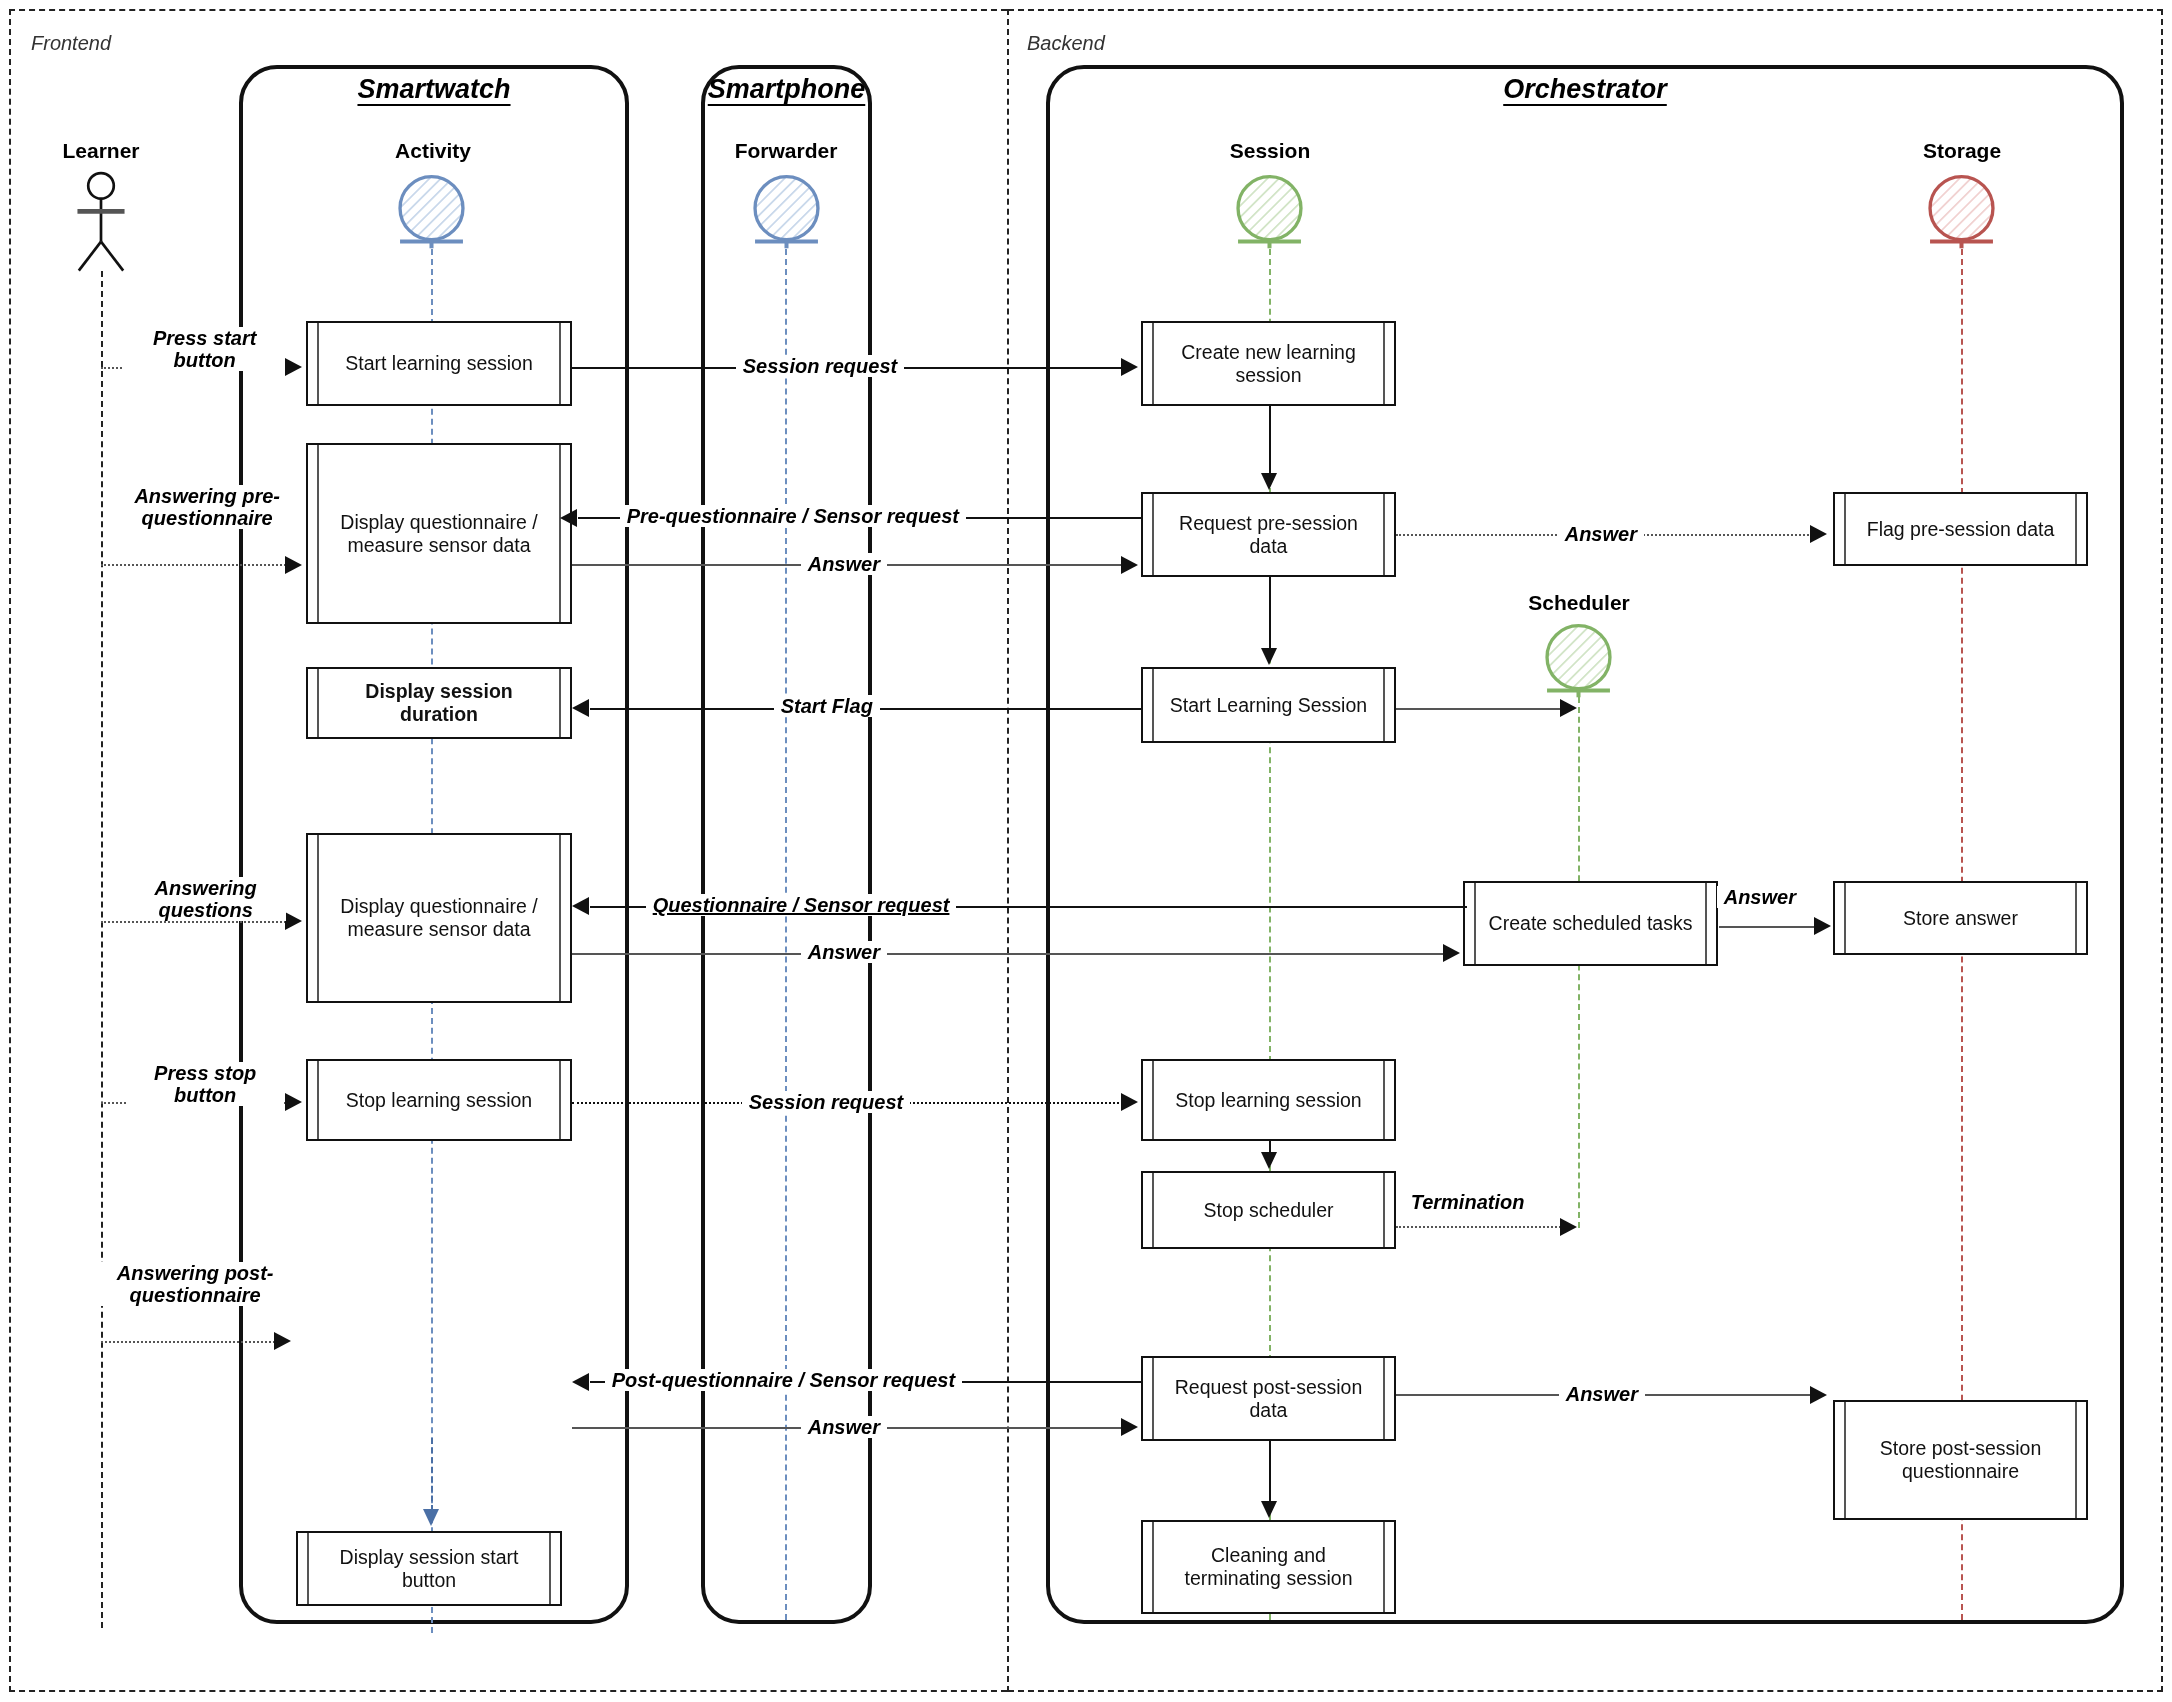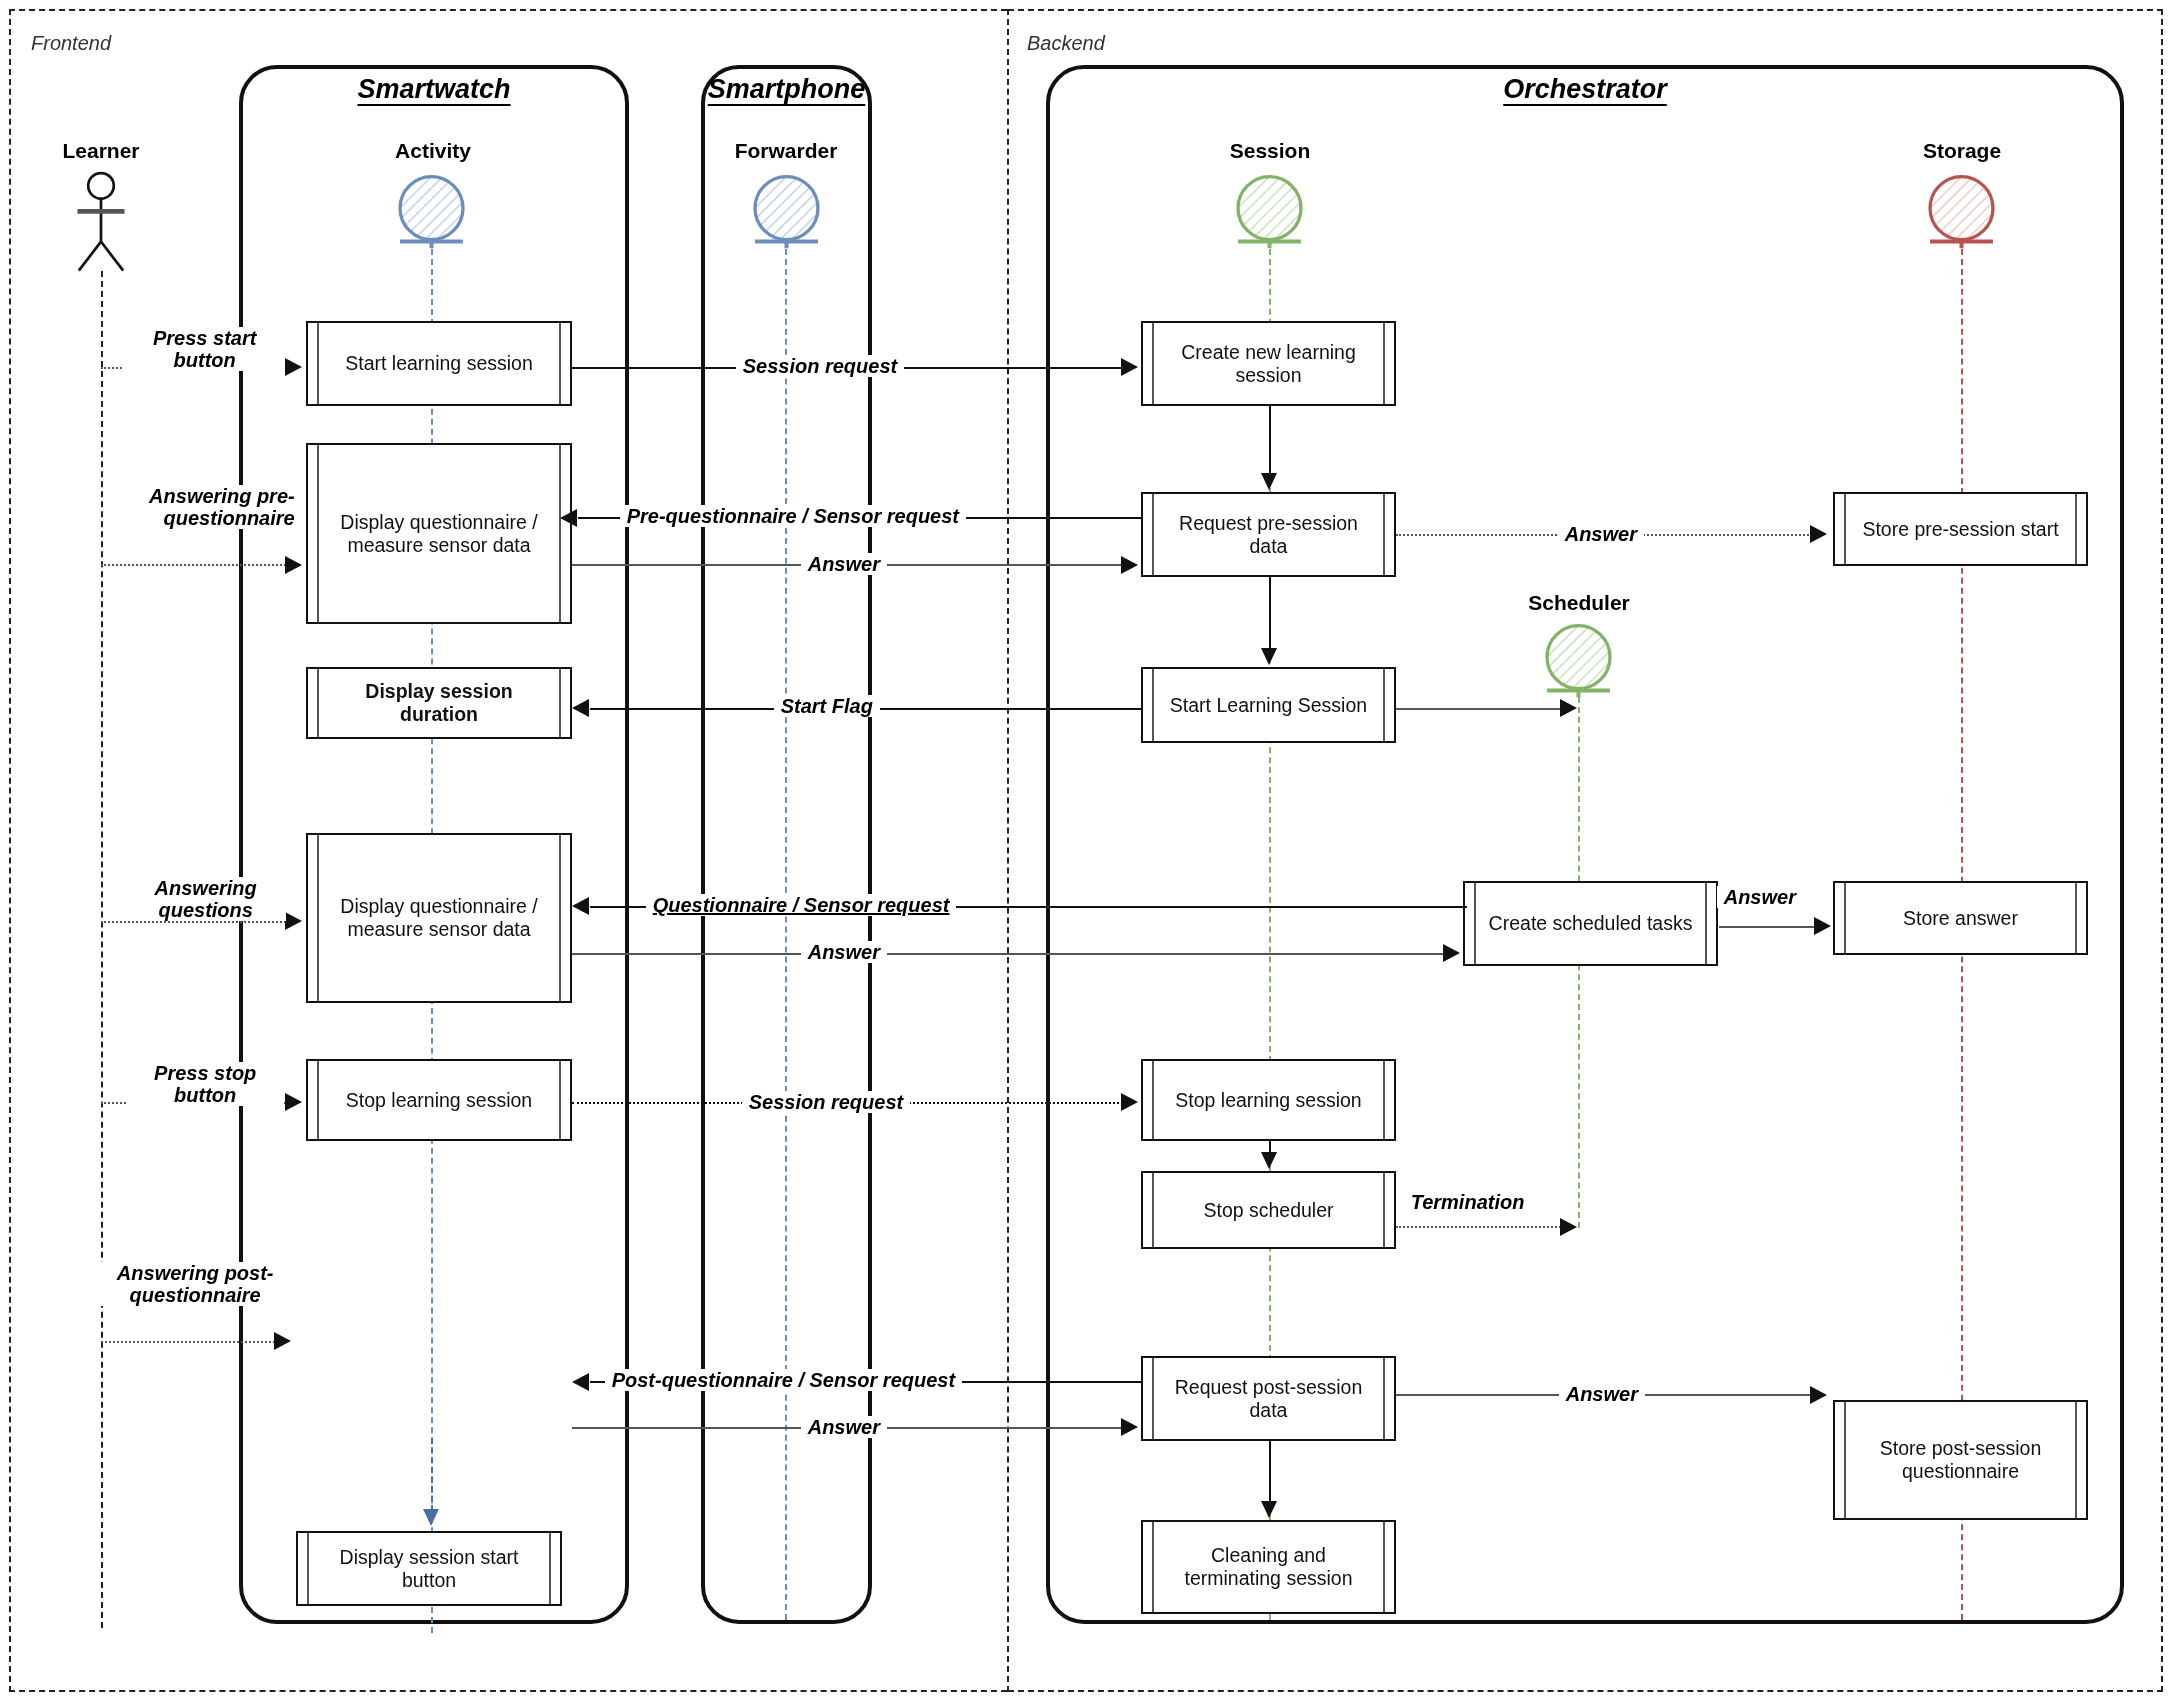--- a/index.html
+++ b/index.html
@@ -238,21 +238,21 @@
 
   <div class="act" style="left:1141px;top:1520px;width:255px;height:94px;">
     <span class="bar l"></span>
     <span class="bar r"></span>
     <span class="txt">Cleaning and terminating session</span>
   </div>
 
   <div class="act" style="left:1833px;top:492px;width:255px;height:74px;">
     <span class="bar l"></span>
     <span class="bar r"></span>
-    <span class="txt">Store pre-session start</span>
+    <span class="txt">Flag pre-session data</span>
   </div>
 
   <div class="act" style="left:1833px;top:881px;width:255px;height:74px;">
     <span class="bar l"></span>
     <span class="bar r"></span>
     <span class="txt">Store answer</span>
   </div>
 
   <div class="act" style="left:1833px;top:1400px;width:255px;height:120px;">
     <span class="bar l"></span>
@@ -263,21 +263,21 @@
   <div class="msg dotted" style="left:101px;top:367px;width:188px;"></div>
   <div class="arrow right" style="left:285px;top:358px;"></div>
   <div class="mlabel two" style="left:124px;top:327px;width:148px;">Press start button</div>
 
   <div class="msg solid" style="left:572px;top:367px;width:551px;"></div>
   <div class="arrow right" style="left:1121px;top:358px;"></div>
   <div class="mlabel" style="left:736px;top:355px;">Session request</div>
 
   <div class="msg dotted" style="left:101px;top:564px;width:188px;"></div>
   <div class="arrow right" style="left:285px;top:556px;"></div>
-  <div class="mlabel two" style="left:113px;top:485px;width:175px;text-align:right;">Answering pre-questionnaire</div>
+  <div class="mlabel two" style="left:113px;top:485px;width:175px;">Answering pre-questionnaire</div>
 
   <div class="msg solid" style="left:578px;top:517px;width:564px;"></div>
   <div class="arrow left" style="left:560px;top:509px;"></div>
   <div class="mlabel" style="left:620px;top:505px;">Pre-questionnaire / Sensor request</div>
 
   <div class="msg greyline" style="left:572px;top:564px;width:551px;"></div>
   <div class="arrow right" style="left:1121px;top:556px;"></div>
   <div class="mlabel" style="left:801px;top:553px;">Answer</div>
 
   <div class="msg dotted" style="left:1396px;top:534px;width:417px;"></div>

